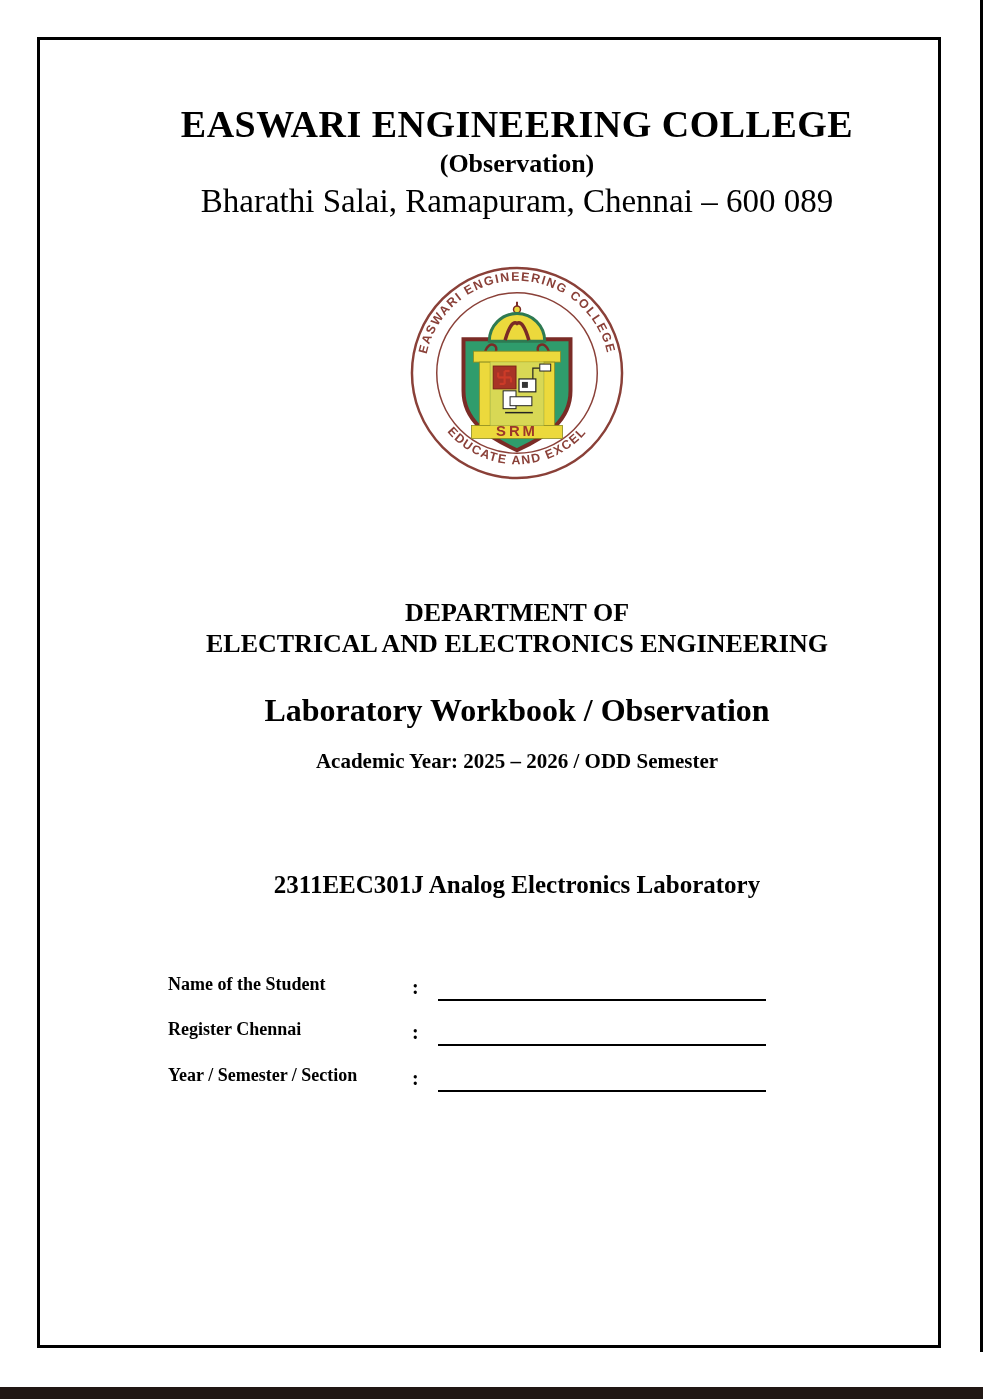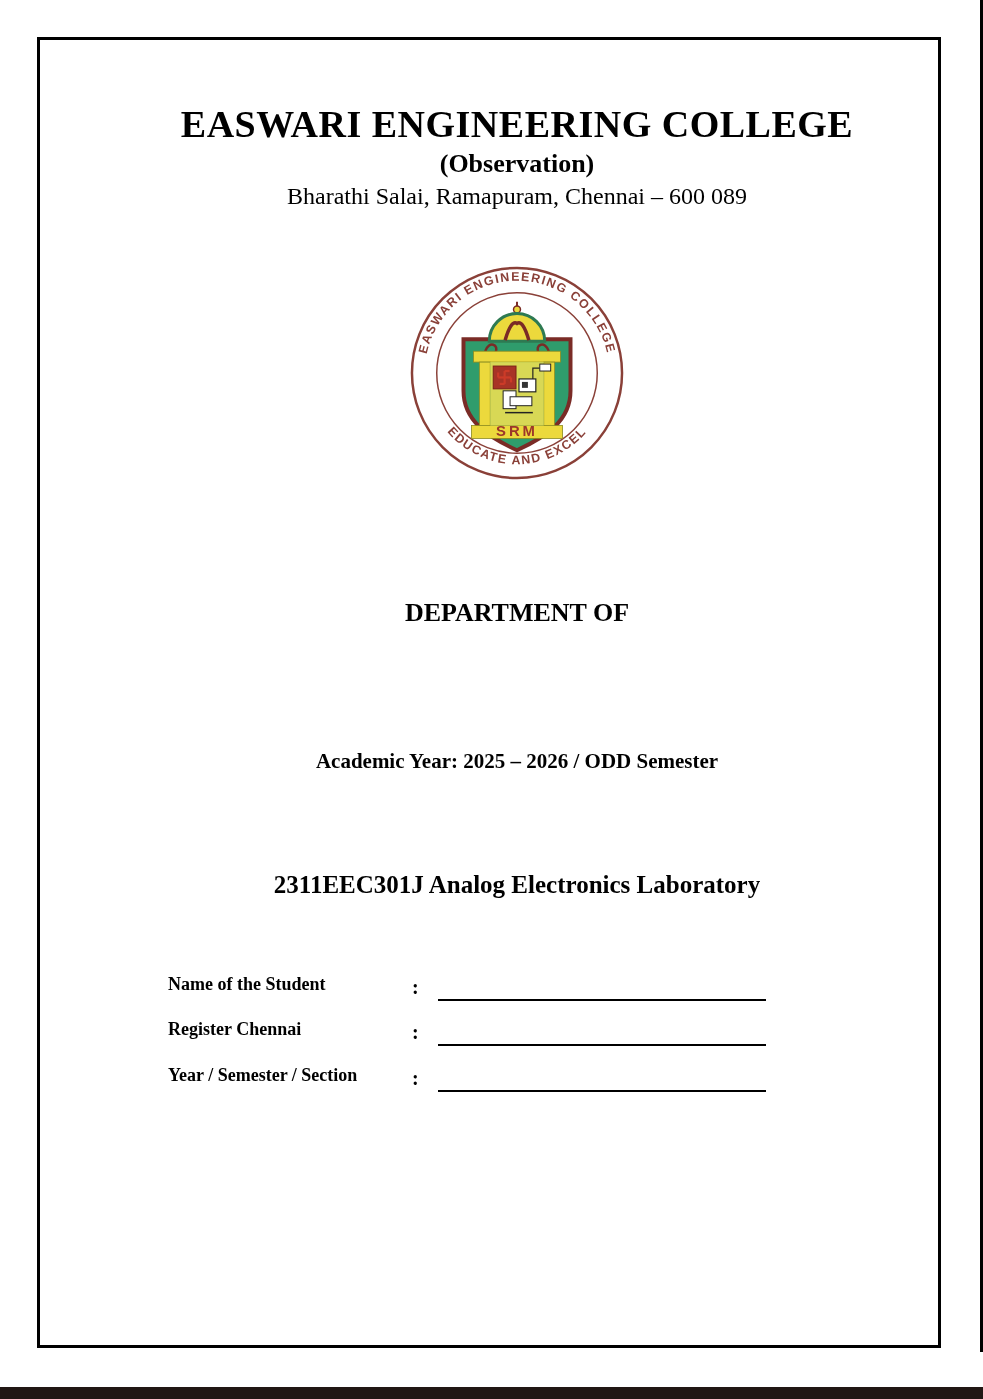--- a/index.html
+++ b/index.html
@@ -10,21 +10,21 @@
   .right-edge{position:absolute;top:0;right:0;width:3px;height:1352px;background:#000;}
   .bottom-bar{position:absolute;left:0;bottom:0;width:983px;height:12px;background:#211714;}
   .page-border{
     position:absolute;left:37px;top:37px;width:904px;height:1311px;
     border:3px solid #000;box-sizing:border-box;
   }
   .content{position:absolute;left:94px;top:37px;width:846px;height:1396px;text-align:center;}
   .blk{position:absolute;left:0;right:0;}
   .college-name{top:67px;font-size:38px;font-weight:bold;letter-spacing:0.5px;line-height:1.1;}
   .autonomous{top:112px;font-size:26px;font-weight:bold;}
-  .address{top:146px;font-size:24px;}
+  .address{top:146px;font-size:33px;}
   .logo-wrap{top:227px;}
   .dept{top:520px;font-size:26px;font-weight:bold;line-height:31px;margin-top:40px;}
   .doc-title{top:655px;font-size:32px;font-weight:bold;}
   .acad-year{top:712px;font-size:21px;font-weight:bold;}
   .course-title{top:834px;font-size:25px;font-weight:bold;}
   .form-area{position:absolute;left:74px;top:932px;width:720px;text-align:left;}
   .form-row{position:absolute;left:0;display:flex;align-items:flex-end;height:26px;}
   .form-row.r0{top:0;}
   .form-row.r1{top:45px;}
   .form-row.r2{top:91px;}
@@ -103,22 +103,24 @@
         <rect x="103" y="134" width="22" height="9" fill="#ffffff" stroke="#222" stroke-width="1"></rect>
         <path d="M 98,150 h 28" stroke="#222" stroke-width="1.5"></path>
       </g>
 
       <text x="110" y="174" font-family="Liberation Sans, sans-serif" font-size="15" font-weight="bold" fill="#9c372a" letter-spacing="3" text-anchor="middle">SRM</text>
     </svg>
   </div>
 
   <div class="blk dept">
     <div>DEPARTMENT OF</div>
+    <div>ELECTRICAL AND ELECTRONICS ENGINEERING</div>
   </div>
 
+  <div class="blk doc-title">Laboratory Workbook / Observation</div>
 
   <div class="blk acad-year">Academic Year: 2025 – 2026 / ODD Semester</div>
 
   <div class="blk course-title">2311EEC301J Analog Electronics Laboratory</div>
 
   <div class="form-area">
 
     <div class="form-row r0">
       <span class="form-label">Name of the Student</span>
       <span class="form-colon">:</span>

